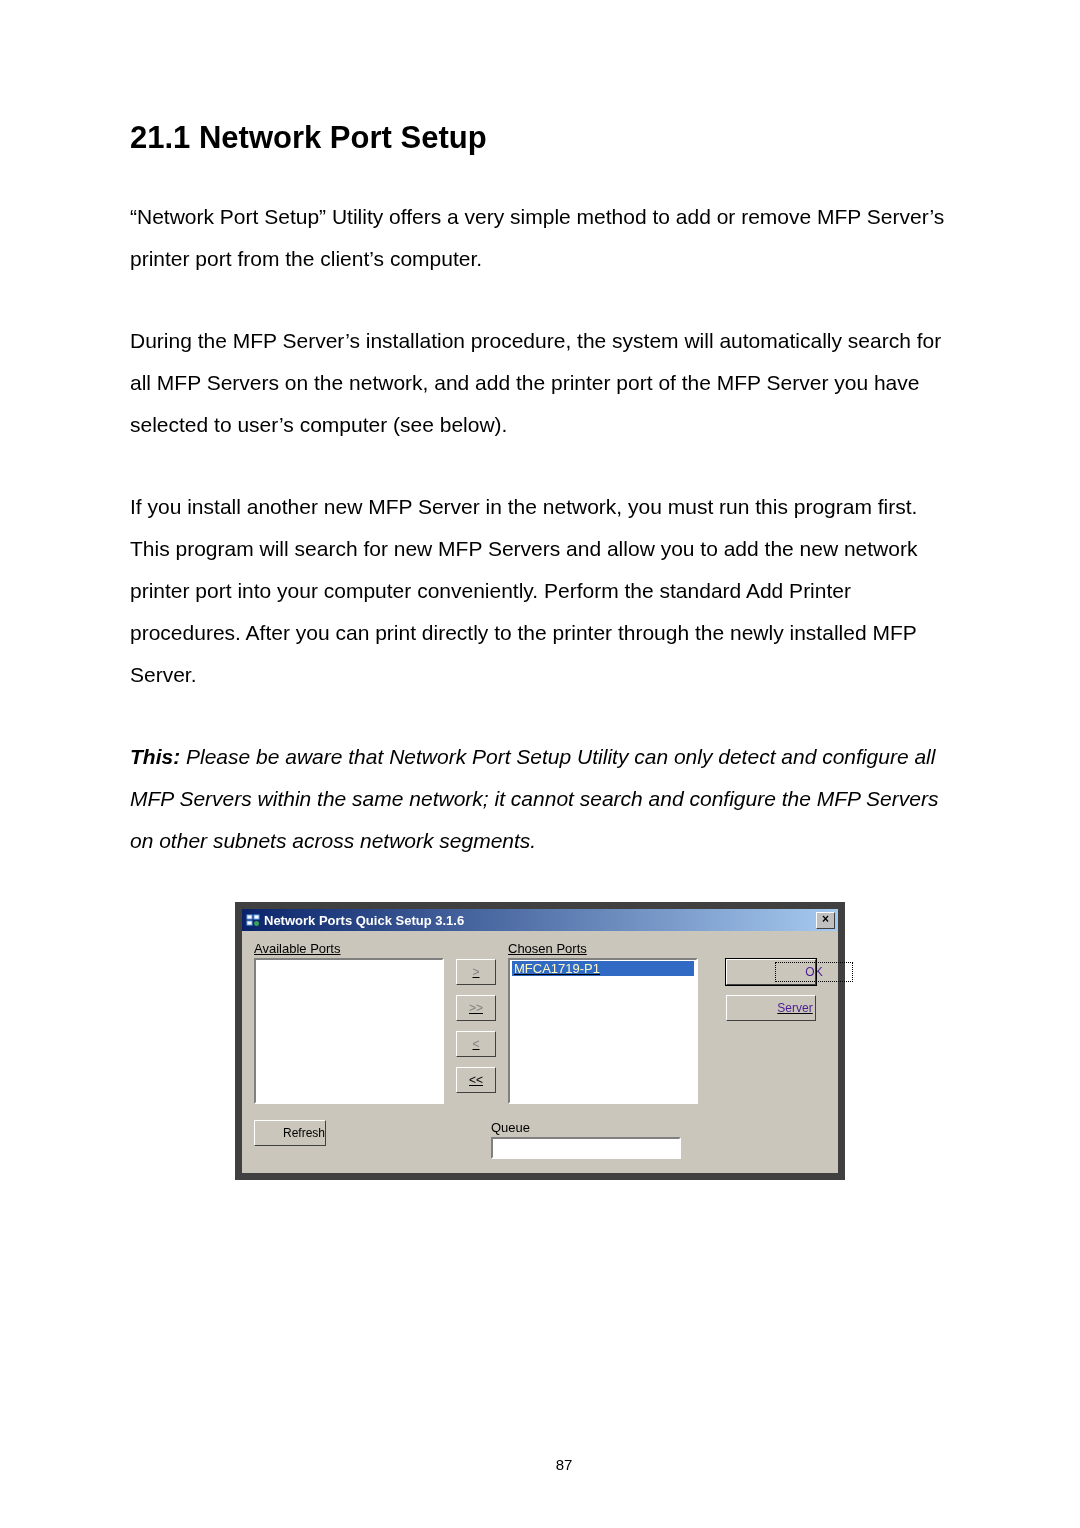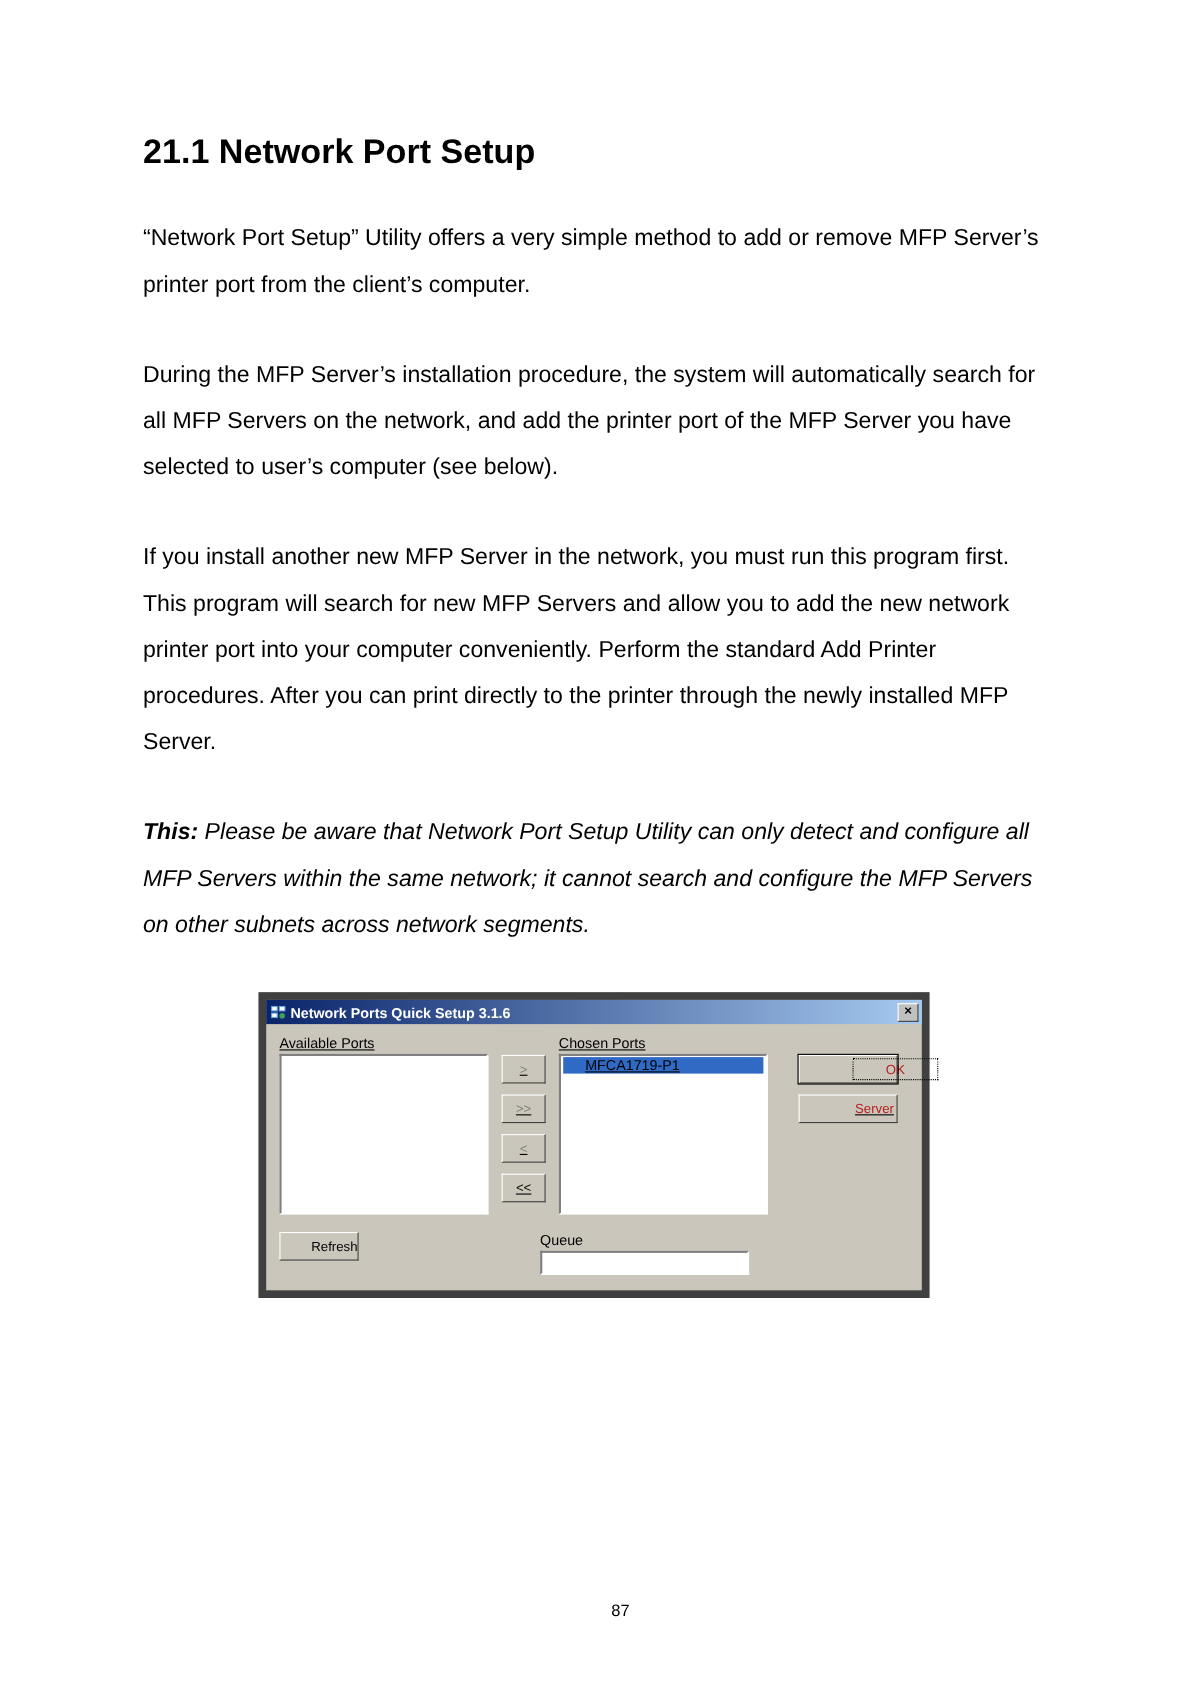--- a/index.html
+++ b/index.html
@@ -108,22 +108,22 @@
     border-left: 2px solid #808080;
     border-right: 2px solid #fff;
     border-bottom: 2px solid #fff;
     box-sizing: border-box;
     padding: 1px 2px;
     font-size: 13px;
     overflow: hidden;
   }
   .listbox .item-sel {
     background: #316ac5;
-    color: #000000;
-    padding: 0 20px;
+    color: #fef9c3;
+    padding: 0 2px;
   }
 
   .arrow-stack {
     display: flex;
     flex-direction: column;
     gap: 10px;
     margin-top: 18px;
   }
   .btn {
     background: #cac6bb;
@@ -146,21 +146,21 @@
 
   .side-stack {
     display: flex;
     flex-direction: column;
     gap: 10px;
   }
   .side-btn {
     width: 90px;
     height: 26px;
     line-height: 24px;
-    color: #b91c1c;
+    color: #4c1d95;
     padding-left: 48px;
   }
   .side-btn.default {
     outline: 1px solid #000;
     outline-offset: 0px;
   }
   .side-btn.default .dotted {
     border: 1px dotted #000;
     display: inline-block;
     width: 76px;

